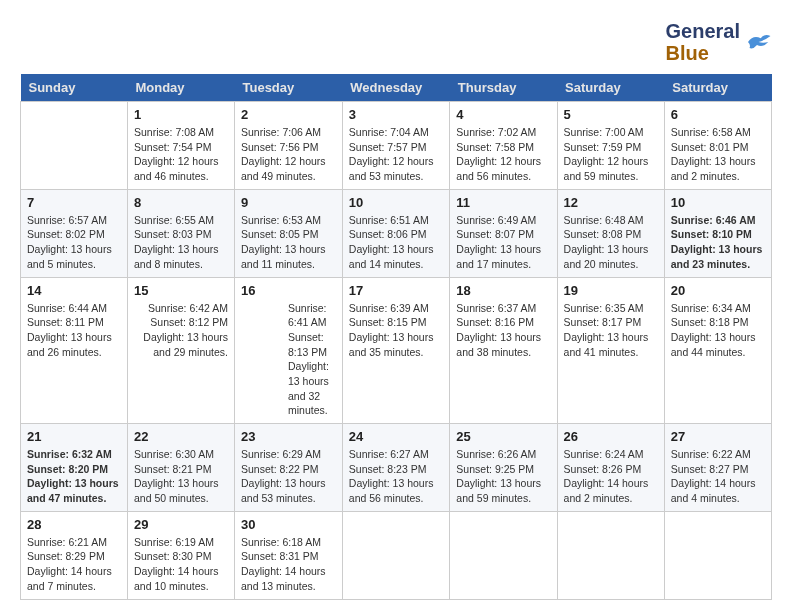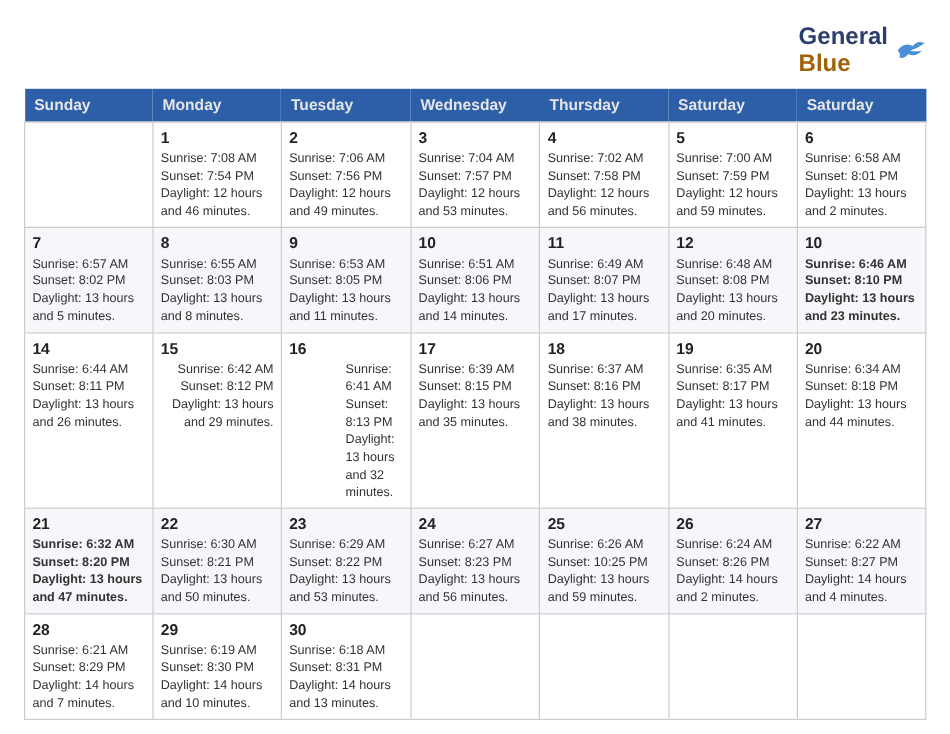--- a/index.html
+++ b/index.html
@@ -294,21 +294,21 @@
         <td>
           <span class="day-num">24</span>
           <div class="cell-text" style="white-space: pre-line;">Sunrise: 6:27 AM
 Sunset: 8:23 PM
 Daylight: 13 hours
 and 56 minutes.</div>
         </td>
         <td>
           <span class="day-num">25</span>
           <div class="cell-text" style="white-space: pre-line;">Sunrise: 6:26 AM
-Sunset: 10:25 PM
+Sunset: 9:25 PM
 Daylight: 13 hours
 and 59 minutes.</div>
         </td>
         <td>
           <span class="day-num">26</span>
           <div class="cell-text" style="white-space: pre-line;">Sunrise: 6:24 AM
 Sunset: 8:26 PM
 Daylight: 14 hours
 and 2 minutes.</div>
         </td>

